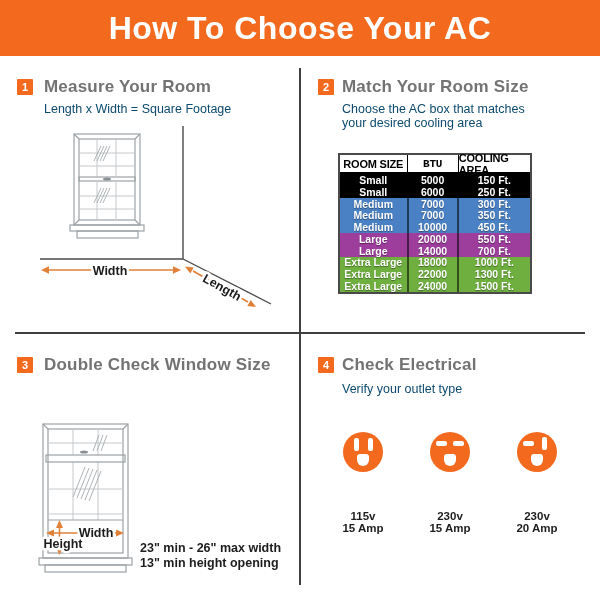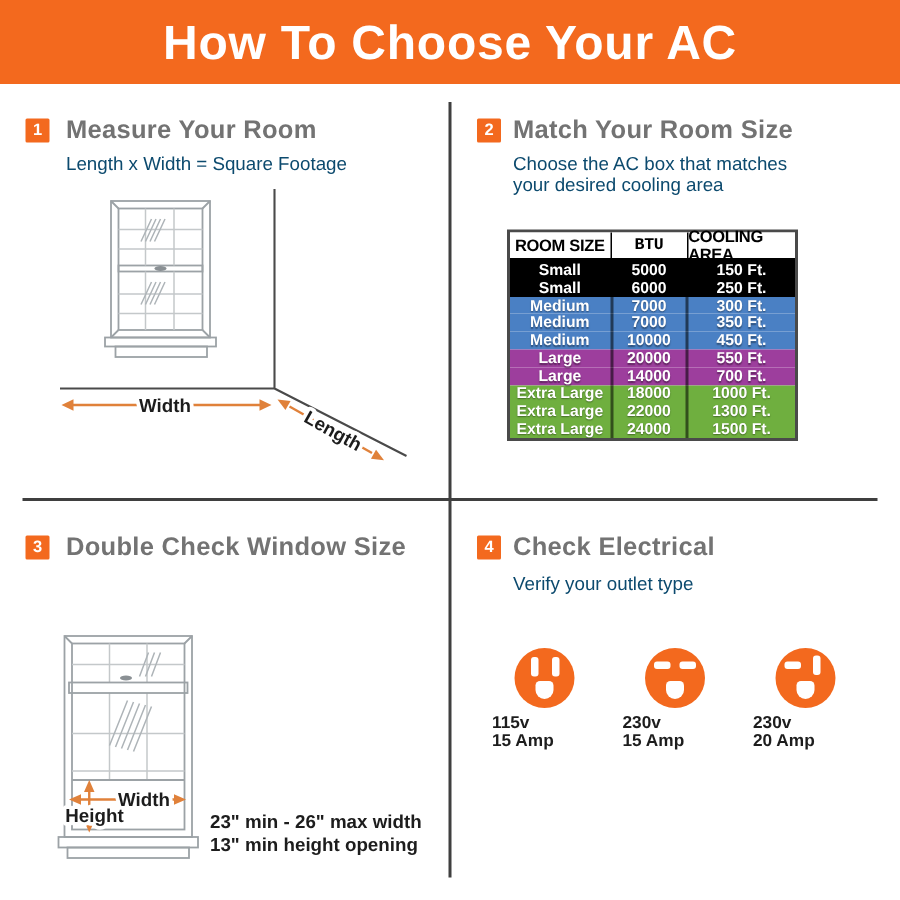--- a/index.html
+++ b/index.html
@@ -45,21 +45,21 @@
           color:#1d1d1d; line-height:15px; }
   .note span { display:block; }
 
   
   .outlet { position:absolute; top:432px; width:40px; height:40px; border-radius:50%; background:#F3691E; }
   .slot { position:absolute; background:#fff; border-radius:2px; }
   .slot.v { width:5px; height:13px; }
   .slot.h { width:11px; height:4.5px; }
   .ground { position:absolute; left:14px; top:22px; width:12px; height:12px; background:#fff;
             border-radius:3px 3px 6px 6px; }
-  .outlet-label { position:absolute; top:464px; width:70px; text-align:left; font-size:11.5px;
+  .outlet-label { position:absolute; top:498px; width:70px; text-align:center; font-size:11.5px;
                   font-weight:bold; line-height:12px; color:#1d1d1d; }
   .outlet-label span { display:block; }
 
   .footnote { position:absolute; left:338px; top:537px; font-size:12.5px; line-height:13.5px; color:#2e2e2e; }
   .footnote span { display:block; }
 </style>
 </head>
 <body>
 
 <div class="canvas">

